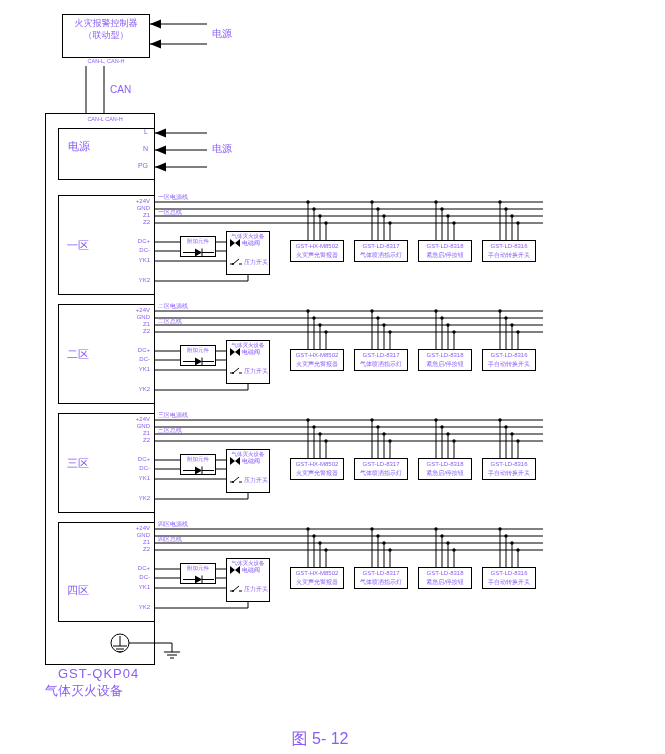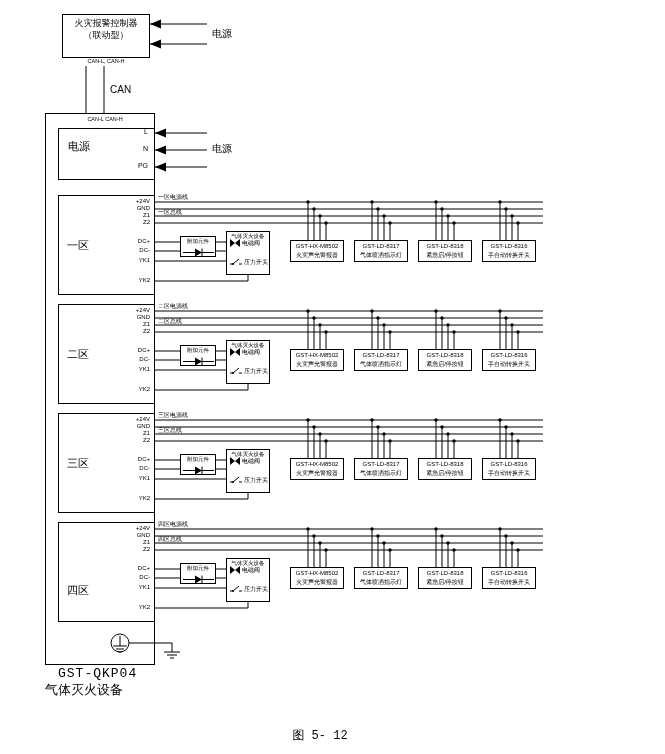--- a/index.html
+++ b/index.html
@@ -1,28 +1,28 @@
 <!DOCTYPE html>
 <html><head>
 <meta charset="utf-8">
 <style>
   *{margin:0;padding:0;box-sizing:border-box}
   body{background:#fff}
   #stage{position:relative;width:543px;height:754px;background:#fff;
-         font-family:"Liberation Sans",sans-serif;color:#000000;overflow:hidden}
+         font-family:"Liberation Sans",sans-serif;color:#8b5cf6;overflow:hidden}
   #wiring{position:absolute;left:0;top:0}
   .b{position:absolute;border:1px solid #000}
   .w{background:#fff}
   .t{position:absolute;line-height:1.15;white-space:nowrap}
   .pl{white-space:pre-line}
   .c{text-align:center}
   .r{text-align:right}
   .f5{font-size:5.5px}.f6{font-size:6px}.f7{font-size:7px}.f9{font-size:9px}
-  .f10{font-size:10px}.f11{font-size:11px}.f12{font-size:12px}.f13{font-size:13px}
-  .serif{font-family:Liberation Mono, monospace}
+  .f10{font-size:10px}.f11{font-size:11px}.f12{font-size:16px}.f13{font-size:13px}
+  .serif{font-family:Liberation Sans, sans-serif}
   .row{position:absolute;display:flex;align-items:center;gap:2px}
 </style>
 </head>
 <body>
 
 <div id="stage">
   <svg id="wiring" width="665" height="754">
       <line x1="150" y1="24" x2="207" y2="24" stroke="#000" stroke-width="1"></line>
       <polygon points="150,24 161,19.5 161,28.5" fill="#000"></polygon>
       <line x1="150" y1="44" x2="207" y2="44" stroke="#000" stroke-width="1"></line>

